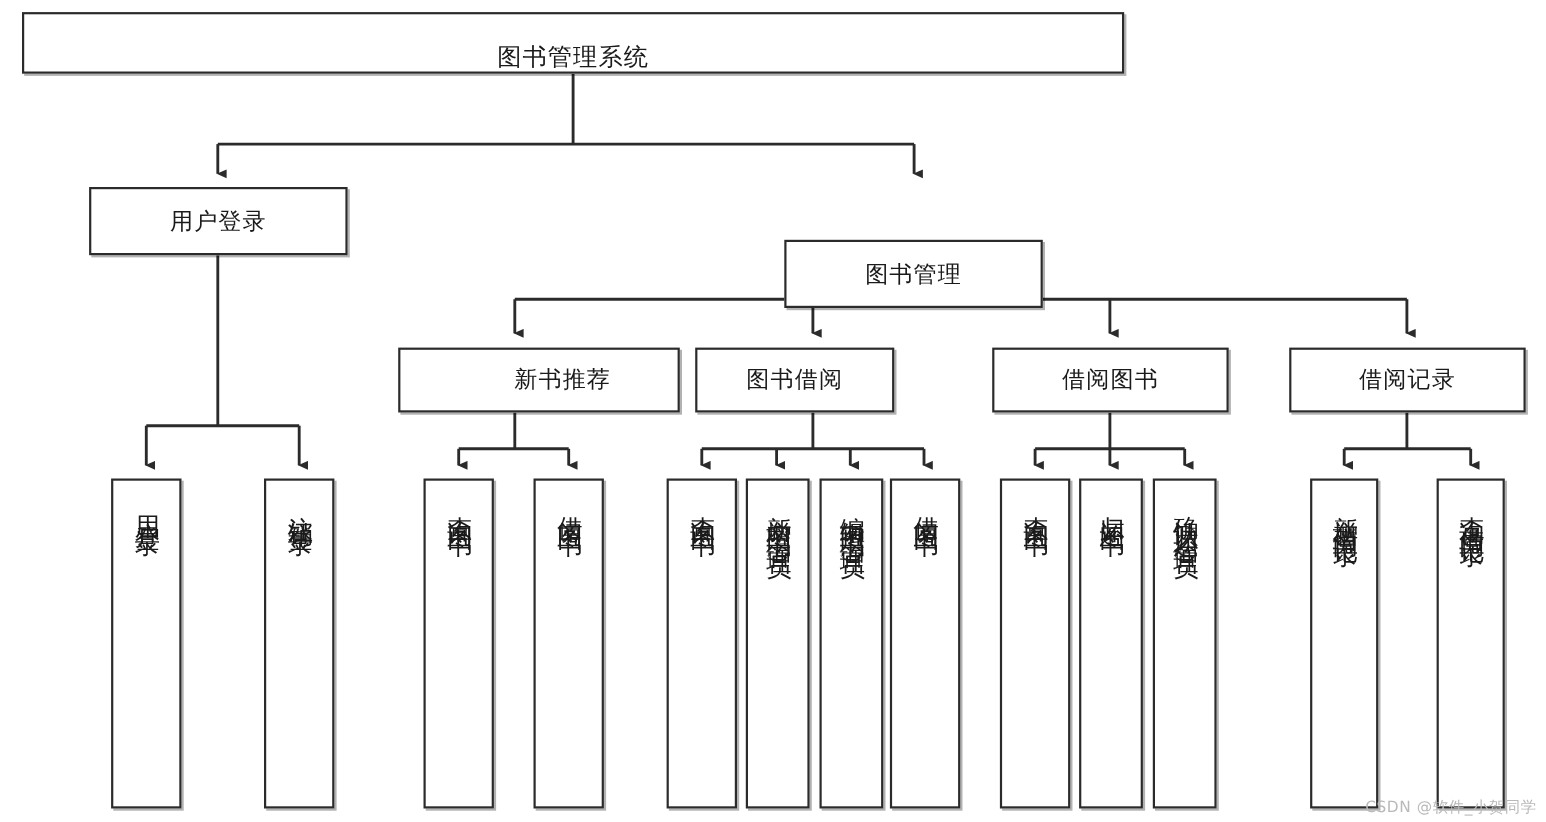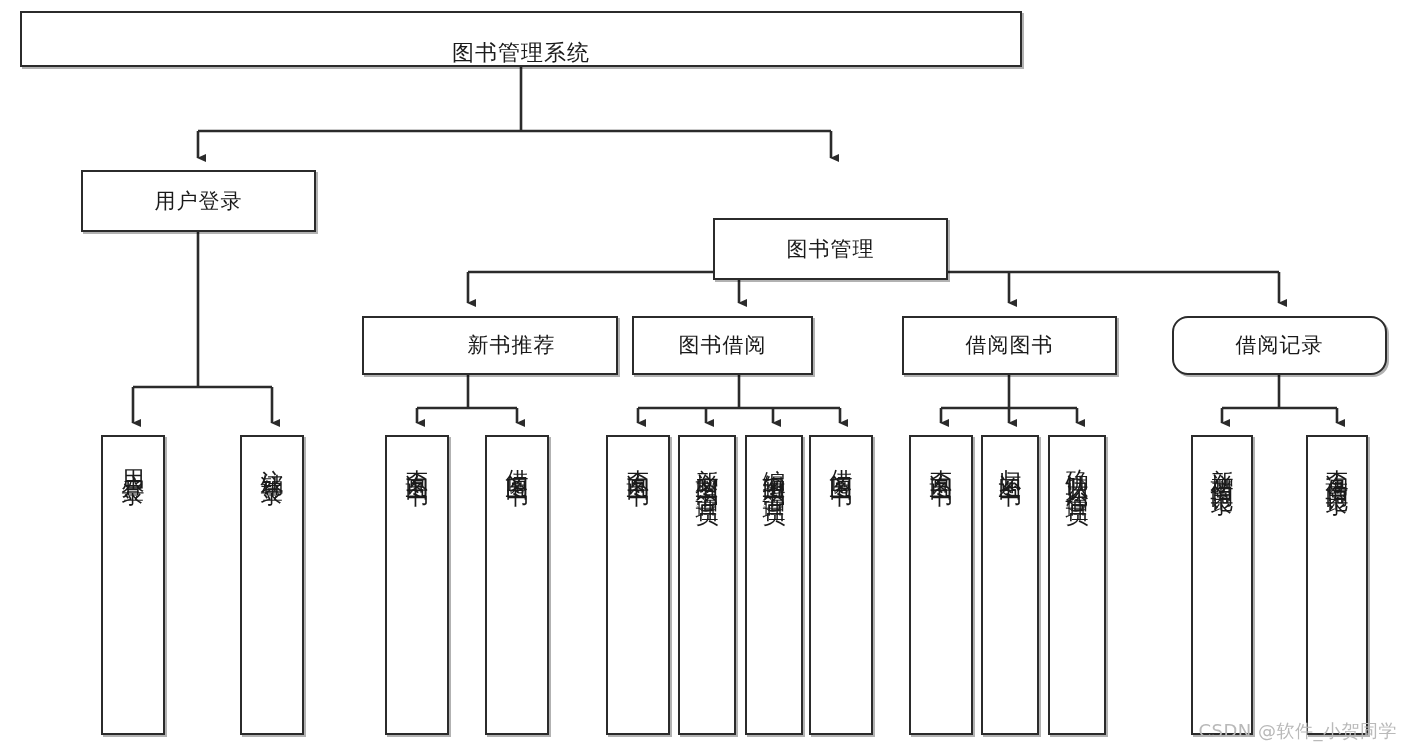--- a/index.html
+++ b/index.html
@@ -50,21 +50,21 @@
     writing-mode:vertical-rl;
     text-orientation:upright;
     letter-spacing:5px;
     line-height:1;
     white-space:nowrap;
   }
   .watermark{
     position:absolute;
     right:8px;
     bottom:4px;
-    font-size:18px;
+    font-size:14px;
     color:#b9b9b9;
     letter-spacing:0.5px;
     white-space:nowrap;
     pointer-events:none;
   }
 </style>
 </head>
 <body>
 
 <div id="canvas">
@@ -132,21 +132,21 @@
 
   <div class="node h" style="left:362px; top:316px; width:256px; height:59px;padding-left:43px;">
     <span>新书推荐</span>
   </div>
   <div class="node h" style="left:632px; top:316px; width:181px; height:59px;">
     <span>图书借阅</span>
   </div>
   <div class="node h" style="left:902px; top:316px; width:215px; height:59px;">
     <span>借阅图书</span>
   </div>
-  <div class="node h" style="left:1172px; top:316px; width:215px; height:59px;border-radius:16px;">
+  <div class="node h" style="left:1172px; top:316px; width:215px; height:59px;">
     <span>借阅记录</span>
   </div>
 
   <div class="node v" style="left:101px; top:435px; width:64px; height:300px;">
     <span class="vtext">用户登录</span>
   </div>
   <div class="node v" style="left:240px; top:435px; width:64px; height:300px;">
     <span class="vtext">注销登录</span>
   </div>
 

